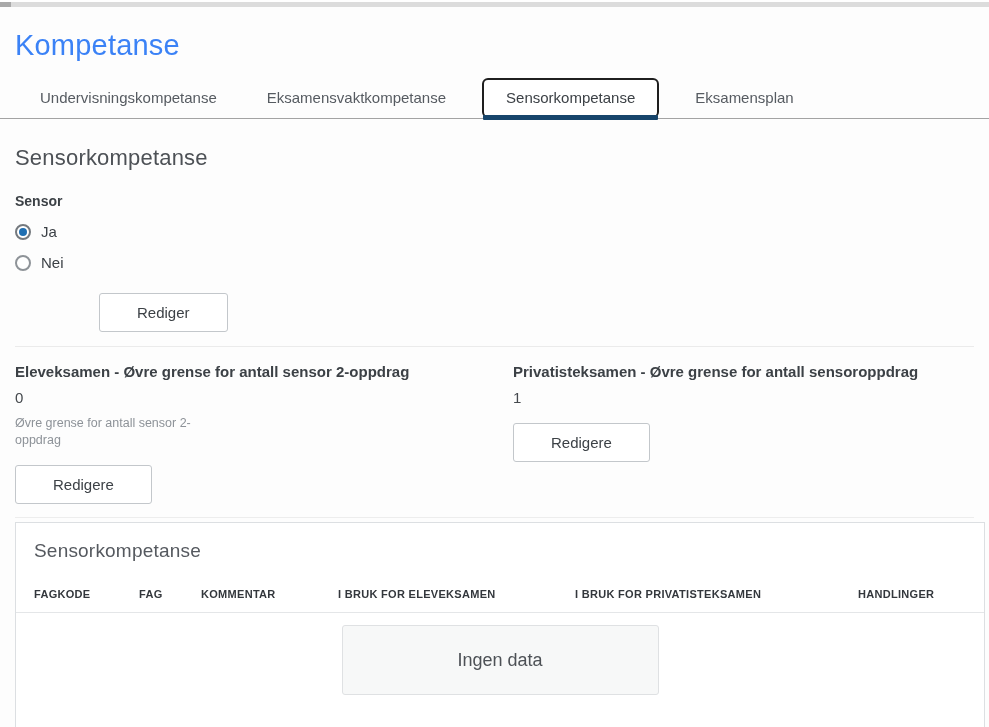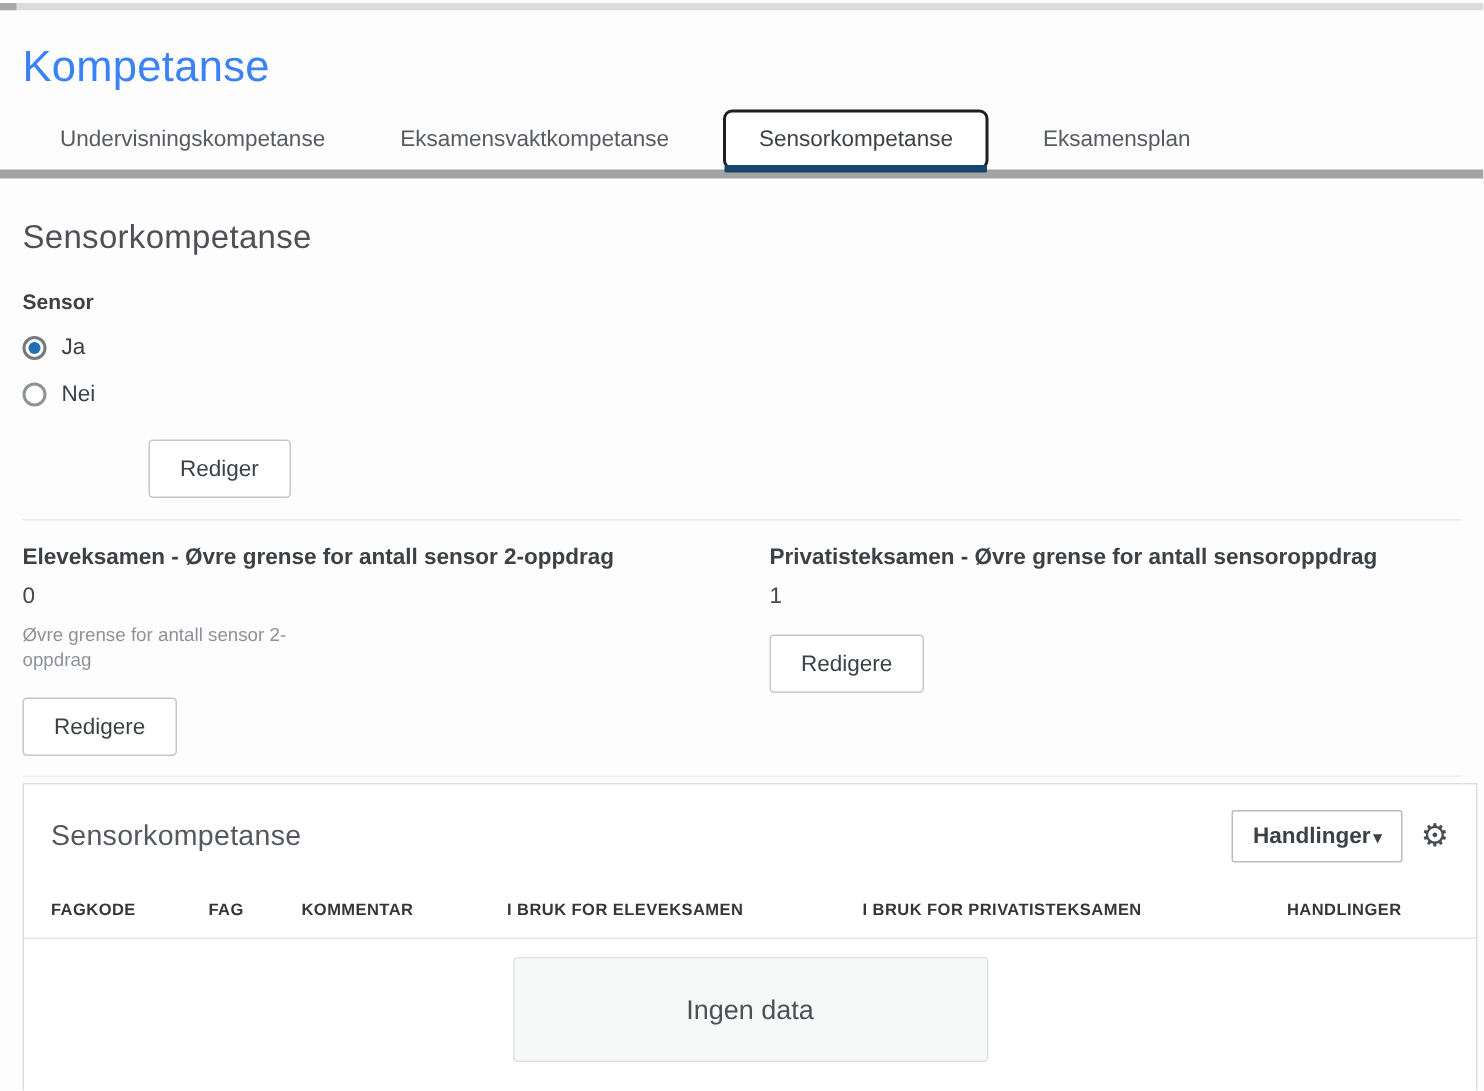--- a/index.html
+++ b/index.html
@@ -20,21 +20,21 @@
   h1.page-title {
     margin:22px 0 0 15px;
     font-size:29px; font-weight:300; letter-spacing:0.2px;
     color:#3b82f6;
   }
 
   
   .tabs {
     display:flex; align-items:flex-end;
     margin:14px 0 0 0; padding-left:26px;
-    border-bottom:6px solid #a3a3a3;
+    border-bottom:1px solid #a3a3a3;
     height:43px;
   }
   .tab {
     font-size:15px; color:#565b61;
     padding:11px 14px 12px 14px;
     margin-right:22px;
     cursor:pointer; white-space:nowrap;
   }
   .tab.active {
     position:relative;
@@ -69,21 +69,21 @@
   }
   .radio.checked { border-color:#74797e; }
   .radio.checked .dot { width:8px; height:8px; border-radius:50%; background:#1f6fb2; }
   .radio-label { font-size:15px; color:#3c4146; }
   .skole-value { font-size:15px; color:#3c4146; margin-top:14px; }
 
   .btn {
     display:inline-block; background:#ffffff;
     border:1px solid #c3c7cb; border-radius:3px;
     font-size:15px; color:#3c4146;
-    padding:10px 20px; cursor:pointer; text-align:center;
+    padding:10px 37px; cursor:pointer; text-align:center;
   }
   .btn-rediger { margin:22px 0 0 84px; }
 
   .divider { border:none; border-top:1px solid #ebebeb; margin:14px 15px 0 15px; }
 
   .limits { display:grid; grid-template-columns:498px 1fr; padding:0 15px; margin-top:16px; }
   .limit-title { font-size:15px; font-weight:700; color:#3c4146; }
   .limit-value { font-size:15px; color:#45494e; margin-top:9px; }
   .limit-help {
     font-size:12.5px; color:#8d9298; margin-top:9px;
@@ -189,24 +189,20 @@
       <div class="limit-value">1</div>
       <button class="btn limit-btn-right">Redigere</button>
     </div>
   </div>
 
   <hr class="divider2">
 
   <div class="card">
     <div class="card-header">
       <div class="card-title">Sensorkompetanse</div>
-      <div class="card-actions">
-        <button class="btn-handlinger"><span>Handlinger</span><span class="caret">▾</span></button>
-        <span class="gear">⚙</span>
-      </div>
     </div>
 
     <div class="thead">
       <div class="th">Fagkode</div>
       <div class="th">Fag</div>
       <div class="th">Kommentar</div>
       <div class="th">I bruk for eleveksamen</div>
       <div class="th">I bruk for privatisteksamen</div>
       <div class="th">Handlinger</div>
     </div>

